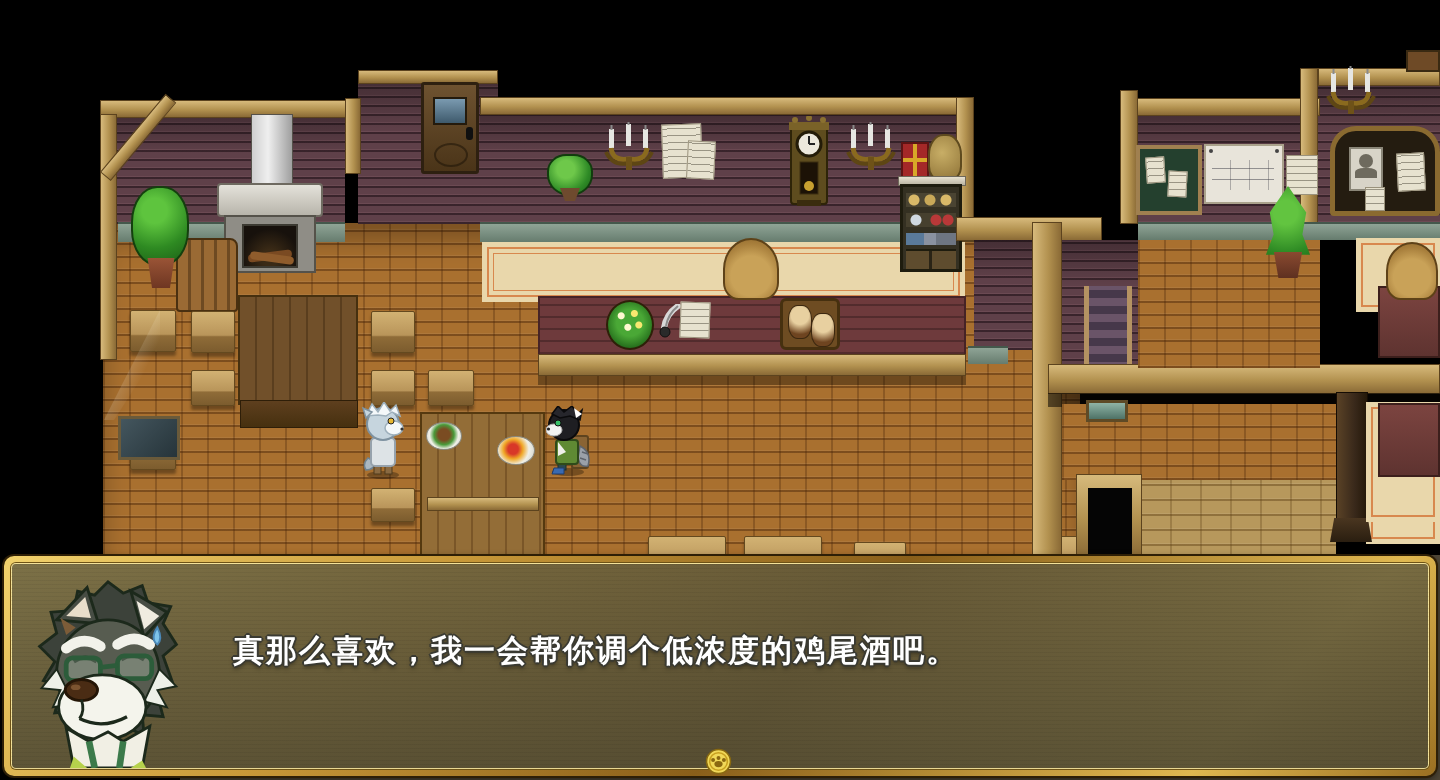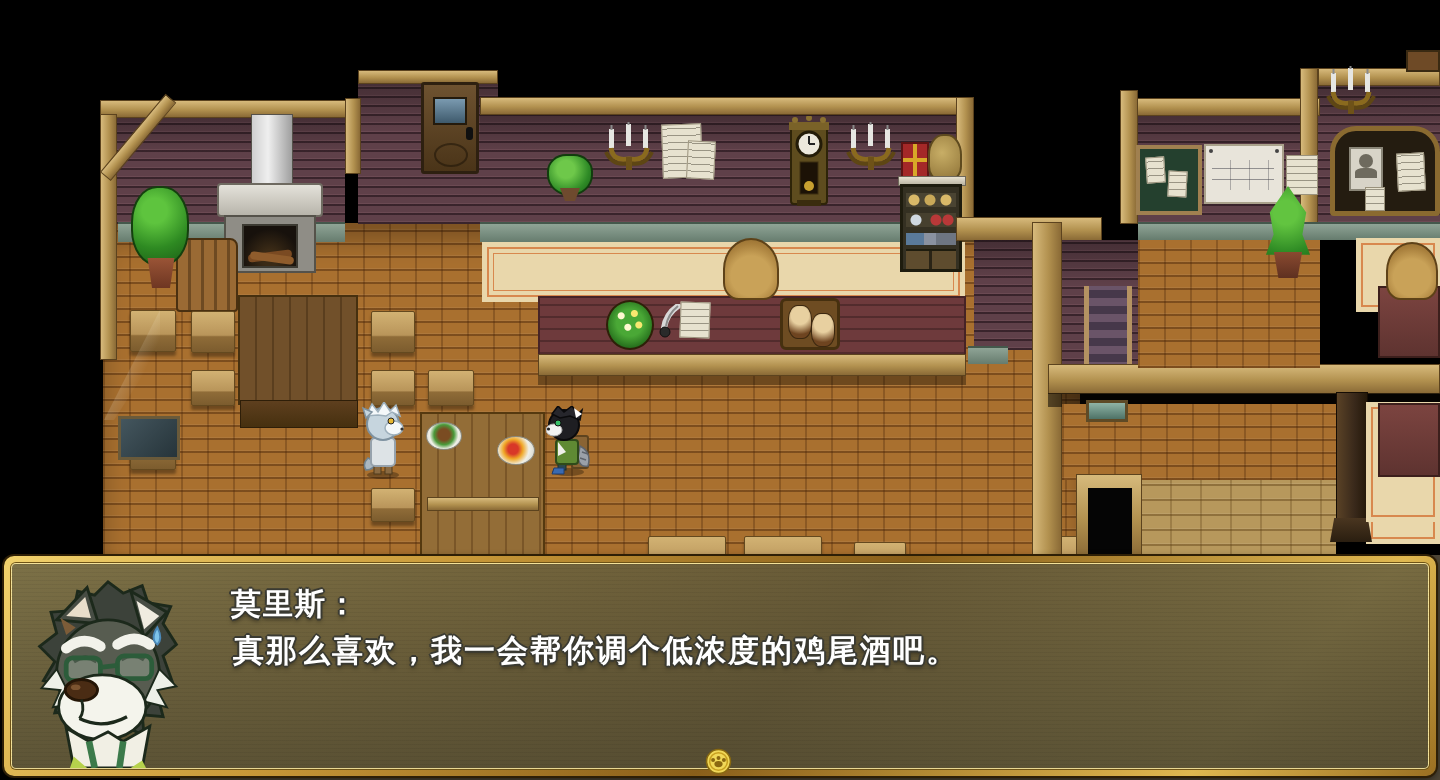--- a/index.html
+++ b/index.html
@@ -339,21 +339,20 @@
     <path d="M52,128 Q56,140 50,148" stroke="#1c291b" stroke-width="3" fill="none"></path>
     <path d="M50,148 Q74,160 100,146" stroke="#1c291b" stroke-width="3.5" fill="none"></path>
     <path d="M132,52 Q138,64 132,70 Q124,64 132,52 Z" fill="#7fc4ea" stroke="#4a88b8" stroke-width="2"></path>
     <path d="M36,158 L44,200 L116,200 L124,156 L96,172 L80,162 L60,172 Z" fill="#f1efe4" stroke="#1c291b" stroke-width="3"></path>
     <path d="M60,172 L66,200" stroke="#3c7a4a" stroke-width="7"></path>
     <path d="M96,172 L92,200" stroke="#3c7a4a" stroke-width="7"></path>
     <path d="M44,188 L58,200 L40,200 Z" fill="#b6d14c"></path>
     <path d="M116,192 L104,200 L120,200 Z" fill="#b6d14c"></path>
   </svg>
 
-  <div class="dtext" style="left:231px;top:584px;font-size:30px;">莫里斯：</div>
   <div class="dtext" style="left:233px;top:630px;font-size:31px;">真那么喜欢，我一会帮你调个低浓度的鸡尾酒吧。</div>
 
   <svg class="abs" style="left:705px;top:748px;" width="27" height="27" viewBox="0 0 26 26">
     <circle cx="13" cy="13" r="11.5" fill="#f0d858" stroke="#8a6a10" stroke-width="1.5"></circle>
     <circle cx="13" cy="13" r="8.5" fill="none" stroke="#c8a020" stroke-width="1.5"></circle>
     <ellipse cx="13" cy="15.5" rx="4" ry="3" fill="#8a6810"></ellipse>
     <circle cx="7.8" cy="11.5" r="1.9" fill="#8a6810"></circle>
     <circle cx="13" cy="9.6" r="1.9" fill="#8a6810"></circle>
     <circle cx="18.2" cy="11.5" r="1.9" fill="#8a6810"></circle>
   </svg>

